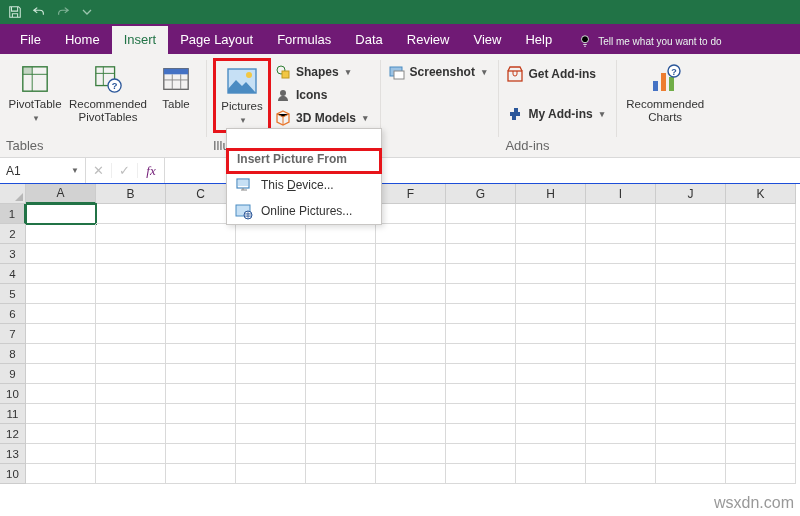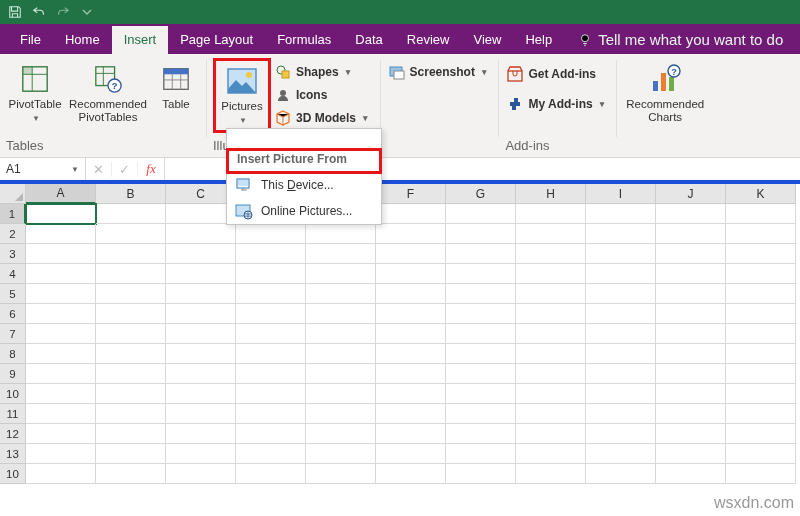--- a/index.html
+++ b/index.html
@@ -7,21 +7,21 @@
 
 
 .titlebar { background: #217346; height: 24px; display: flex; align-items: center; padding: 0 6px; gap: 6px; }
 .titlebar .qat-btn { width: 18px; height: 18px; display: flex; align-items: center; justify-content: center; color: #d0e8da; cursor: pointer; }
 .titlebar svg { stroke: #d0e8da; fill: none; }
 
 
 .tabs { background: #701a75; height: 30px; display: flex; align-items: flex-end; padding-left: 8px; }
 .tab { padding: 6px 12px 7px; color: #fff; font-size: 13px; cursor: pointer; }
 .tab.active { background: #f3f2f1; color: #217346; font-weight: 400; }
-.tell-me { display: flex; align-items: center; gap: 6px; color: #e9f5ee; padding: 6px 10px; font-size: 15px; margin-left: 4px; }
+.tell-me { display: flex; align-items: center; gap: 6px; color: #e9f5ee; padding: 6px 10px; font-size: 10px; margin-left: 4px; }
 .tell-me svg { stroke: #e9f5ee; }
 
 
 .ribbon { background: #f3f2f1; height: 104px; border-bottom: 1px solid #d9d9d9; display: flex; position: relative; }
 .group { display: flex; flex-direction: column; align-items: center; padding: 4px 6px 0; }
 .group-items { display: flex; align-items: flex-start; gap: 2px; flex: 1; }
 .group-label { font-size: 13px; color: #666; padding: 2px 0 4px; text-align: left; width: 100%; }
 .sep { width: 1px; background: #e1dfdd; margin: 6px 0 20px; align-self: stretch; }
 
 .big-btn { display: flex; flex-direction: column; align-items: center; justify-content: flex-start; width: 58px; padding: 4px 2px; cursor: pointer; border: 1px solid transparent; }
@@ -39,27 +39,27 @@
 
 
 .dropdown { position: absolute; left: 226px; top: 74px; width: 156px; background: #fff; border: 1px solid #c8c6c4; box-shadow: 2px 2px 6px rgba(0,0,0,.15); z-index: 10; }
 .dropdown .hdr { font-weight: 600; font-size: 12px; color: #666; padding: 23px 10px 6px; }
 .dropdown .item { display: flex; align-items: center; gap: 8px; padding: 4px 10px 4px 8px; font-size: 12px; cursor: pointer; position: relative; text-align: right; }
 .dropdown .item .micon { width: 18px; height: 18px; display: flex; align-items: center; justify-content: center; }
 .dropdown .underline-D { text-decoration: underline; }
 .dd-highlight { position:absolute; left:226px; top:94px; width:156px; height:26px; border:3px solid #e7141a; z-index:11; pointer-events:none;}
 
 
-.fbar { height: 26px; border-bottom: 4px solid #1d4ed8; display: flex; align-items: stretch; background: #fff; }
+.fbar { height: 26px; border-bottom: 1px solid #1d4ed8; display: flex; align-items: stretch; background: #fff; }
 .namebox { width: 86px; border-right: 1px solid #d9d9d9; display: flex; align-items: center; padding: 0 6px; font-size: 12px; justify-content: space-between; }
 .namebox .dd { font-size: 8px; color: #666; }
 .fbar-btns { display: flex; align-items: center; border-right: 1px solid #d9d9d9; }
 .fbar-btn { width: 26px; display:flex; align-items:center; justify-content:center; color:#bdbdbd; font-size: 13px; border-right:1px solid #eee; }
 .fbar-btn:last-child { border-right:none; }
-.fx { font-style: italic; font-family: Georgia, serif; color:#ef4444; }
+.fx { font-style: italic; font-family: Georgia, serif; color:#701a75; }
 .formula-input { flex:1; padding:0 6px; }
 
 
 .grid-wrap { position: relative; }
 .col-headers { display:flex; height:20px; }
 .rowh-corner { width:26px; border-right:1px solid #ccc; border-bottom:1px solid #ccc; background:#e6e6e6; position:relative; }
 .rowh-corner::after{content:"";position:absolute;right:2px;bottom:2px;width:0;height:0;border-left:8px solid transparent;border-bottom:8px solid #b7b7b7;}
 .colh { width:70px; text-align:center; font-size:12px; color:#333; background:#e6e6e6; border-right:1px solid #ccc; border-bottom:1px solid #ccc; display:flex; align-items:center; justify-content:center; }
 .colh.sel { background:#d2d2d2; border-bottom:2px solid #217346; }
 .rows { display:flex; flex-direction:column; }
@@ -220,21 +220,21 @@
         </div>
       </div>
     </div>
     <div class="group-label">&nbsp;</div>
   </div>
 
   <div class="sep"></div>
 
   <div class="group">
     <div class="group-items">
-      <div class="small-stack" style="padding-top:6px;gap:10px">
+      <div class="small-stack" style="padding-top:6px;gap:20px">
         <div class="small-btn">
           <span class="sicon">
               <svg width="16" height="16" viewBox="0 0 16 16">
                 <rect x="1" y="5" width="14" height="10" fill="none" stroke="#c43e1c" stroke-width="1.3"></rect>
                 <path d="M1 5l2-4h10l2 4" fill="none" stroke="#c43e1c" stroke-width="1.3"></path>
                 <path d="M6 5v3a2 2 0 0 0 4 0V5" fill="none" stroke="#c43e1c"></path>
               </svg>
             </span>
           <span>Get Add-ins</span>
         </div>

